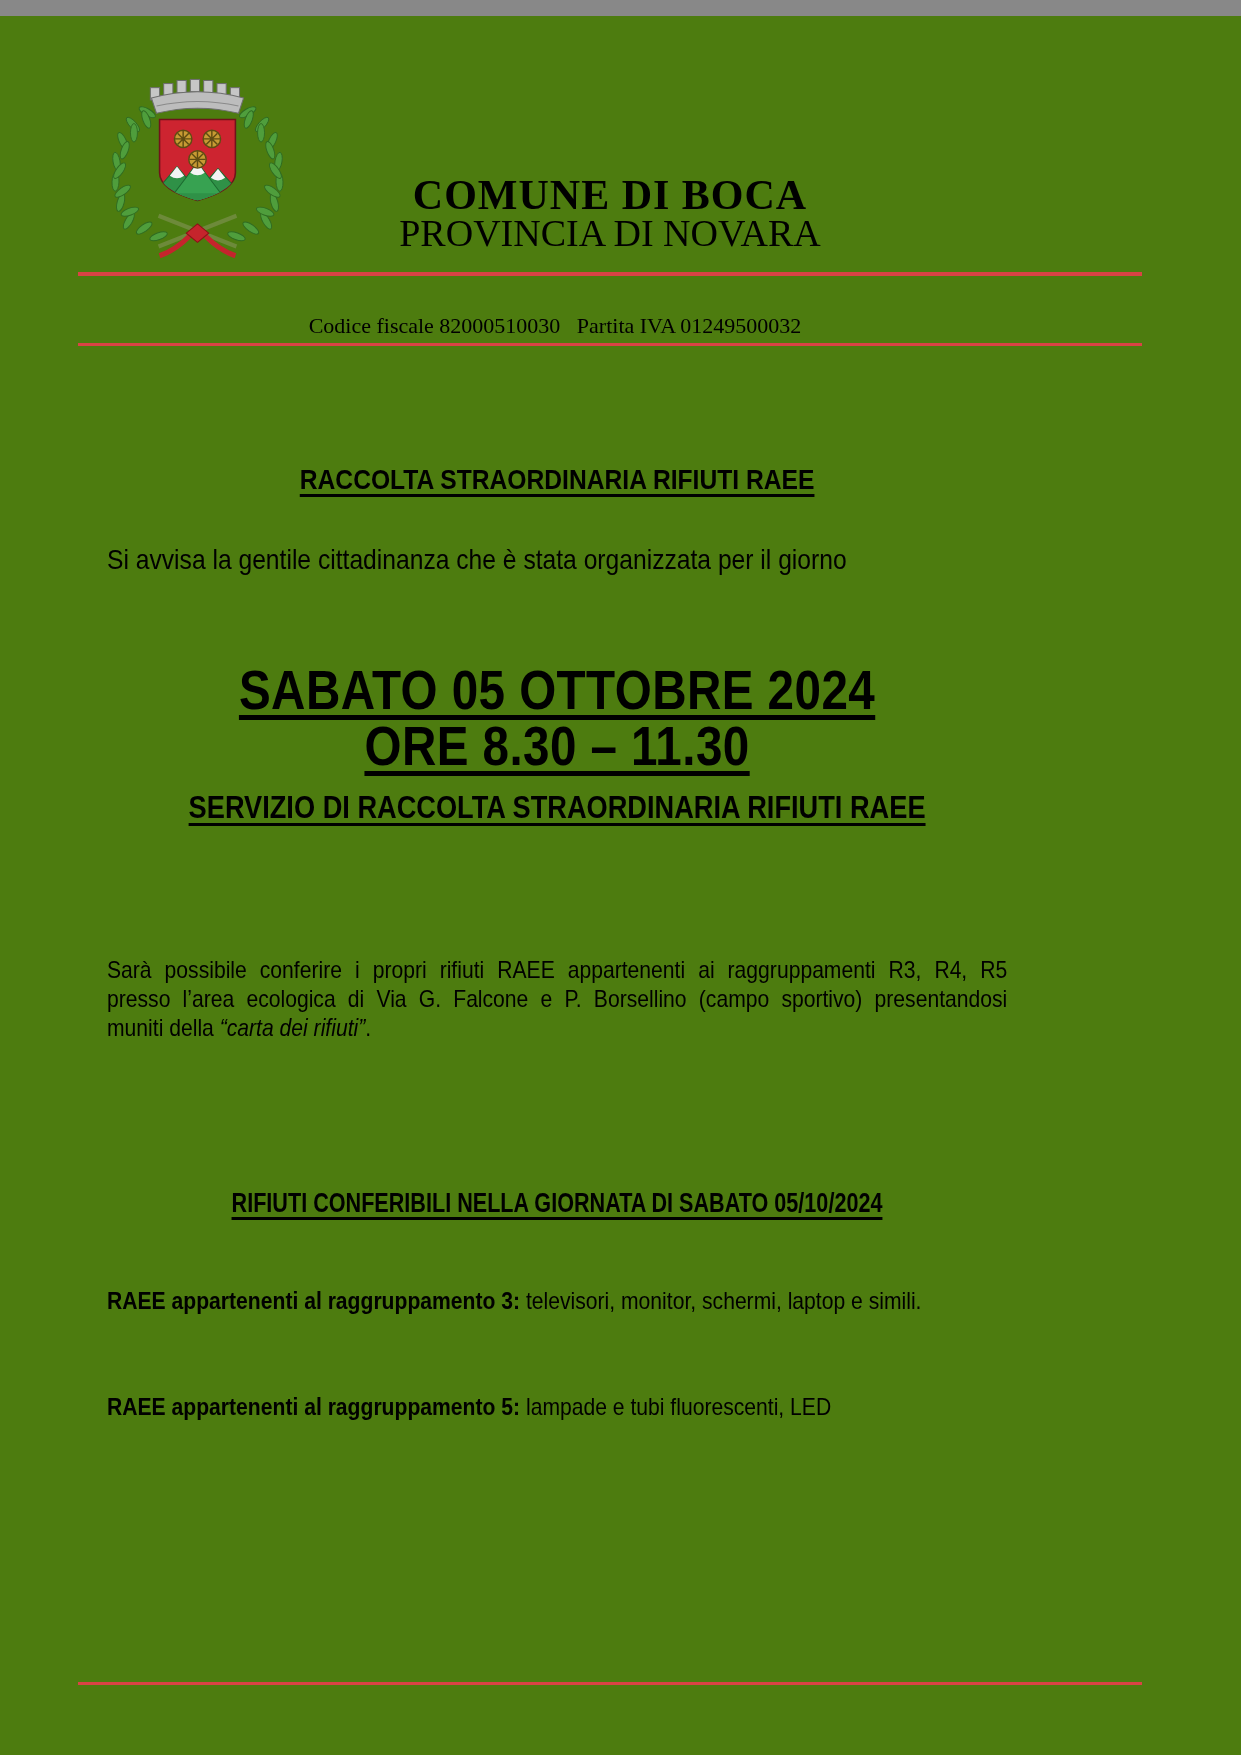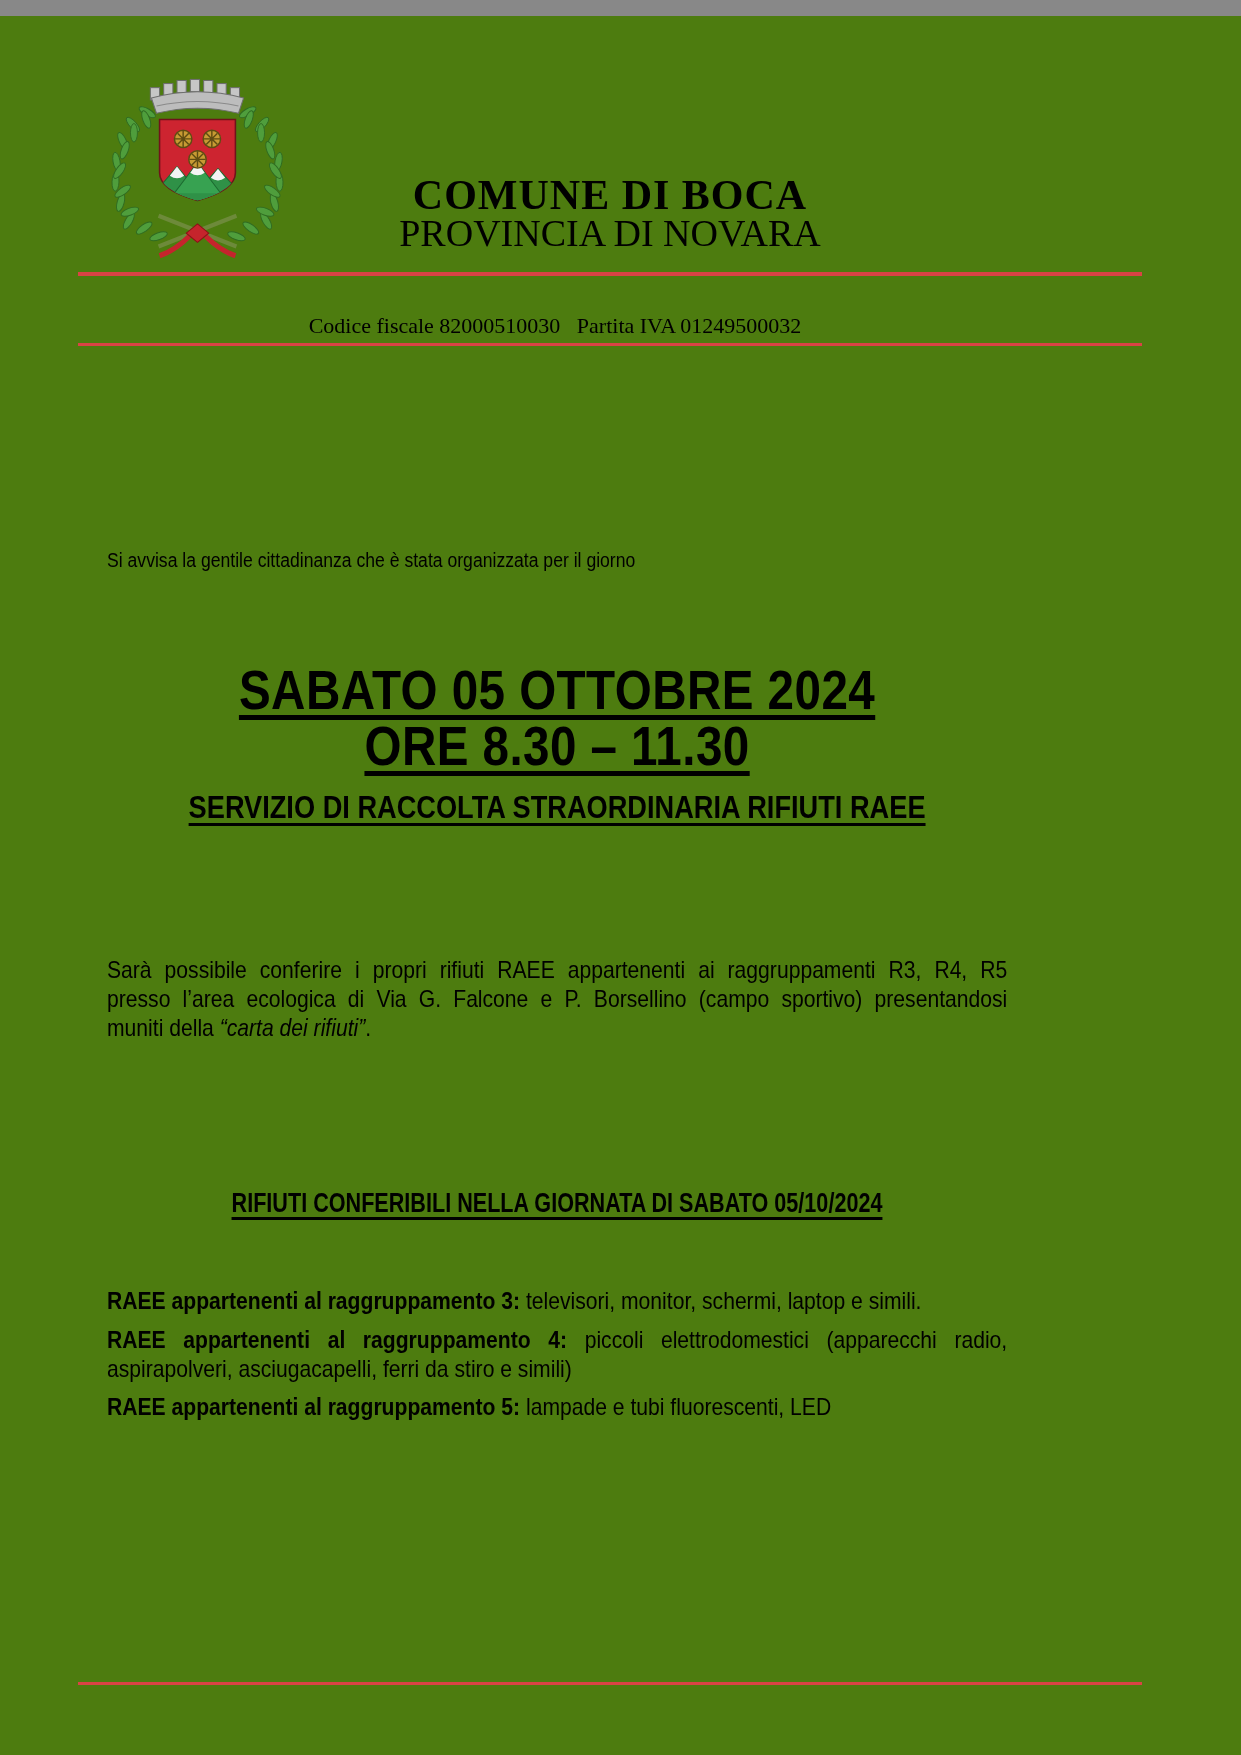--- a/index.html
+++ b/index.html
@@ -26,21 +26,21 @@
   
   .col{left:107px;width:900px;}
   .nx88{width:1023px;transform:scaleX(.88);transform-origin:0 0;}
   .nx85{width:1059px;transform:scaleX(.85);transform-origin:0 0;}
   .nx80{width:1125px;transform:scaleX(.80);transform-origin:0 0;}
   .ctr{text-align:center;}
   .bold{font-weight:bold;}
   .u3{text-decoration:underline;text-decoration-thickness:3px;text-underline-offset:5px;}
   .u5{text-decoration:underline;text-decoration-thickness:5px;text-underline-offset:6px;}
   .h-raccolta{top:449px;font-size:28px;line-height:30px;}
-  .p-intro{top:530px;font-size:20px;line-height:28px;}
+  .p-intro{top:530px;font-size:28px;line-height:28px;}
   .h-date{top:646px;font-size:56px;line-height:56px;letter-spacing:.5px;}
   .h-servizio{top:773px;font-size:32px;line-height:36px;}
   .p-main{top:939px;font-size:24px;line-height:29px;}
   .jline{text-align:justify;text-align-last:justify;}
   .h-rifiuti{top:1172px;font-size:27px;line-height:30px;}
   .item{font-size:24px;line-height:29px;}
   .item-3{top:1270px;white-space:nowrap;}
   .item-4{top:1309px;}
   .item-5{top:1376px;white-space:nowrap;}
   .it{font-style:italic;}
@@ -124,20 +124,23 @@
 
   <div class="abs serif title-block title-main">COMUNE DI BOCA</div>
   <div class="abs serif title-block title-sub">PROVINCIA DI NOVARA</div>
 
   <div class="abs rule rule-1"></div>
 
   <div class="abs serif addr" style="top:294px">Codice fiscale 82000510030   Partita IVA 01249500032</div>
 
   <div class="abs rule rule-2"></div>
 
+  <div class="abs col h-raccolta">
+    <div class="nx88 ctr bold u3">RACCOLTA STRAORDINARIA RIFIUTI RAEE</div>
+  </div>
 
   <div class="abs col p-intro">
     <div class="nx88">Si avvisa la gentile cittadinanza che è stata organizzata per il giorno</div>
   </div>
 
   <div class="abs col h-date">
     <div class="nx85 ctr bold">
       <div class="u5">SABATO 05 OTTOBRE 2024</div>
       <div class="u5">ORE 8.30 – 11.30</div>
     </div>
@@ -156,26 +159,20 @@
   </div>
 
   <div class="abs col h-rifiuti">
     <div class="nx80 ctr bold u3">RIFIUTI CONFERIBILI NELLA GIORNATA DI SABATO 05/10/2024</div>
   </div>
 
   <div class="abs col item item-3">
     <div class="nx88"><span class="bold">RAEE appartenenti al raggruppamento 3:</span><span> televisori, monitor, schermi, laptop e simili.</span></div>
   </div>
 
-  <div class="abs col item item-4">
-    <div class="nx88">
-      <div class="jline"><span class="bold">RAEE appartenenti al raggruppamento 4:</span><span> piccoli elettrodomestici (apparecchi radio,</span></div>
-      <div>aspirapolveri, asciugacapelli, ferri da stiro e simili)</div>
-    </div>
-  </div>
 
   <div class="abs col item item-5">
     <div class="nx88"><span class="bold">RAEE appartenenti al raggruppamento 5:</span><span> lampade e tubi fluorescenti, LED</span></div>
   </div>
 
   <div class="abs rule rule-3"></div>
 
 </div>
 
 </body></html>

